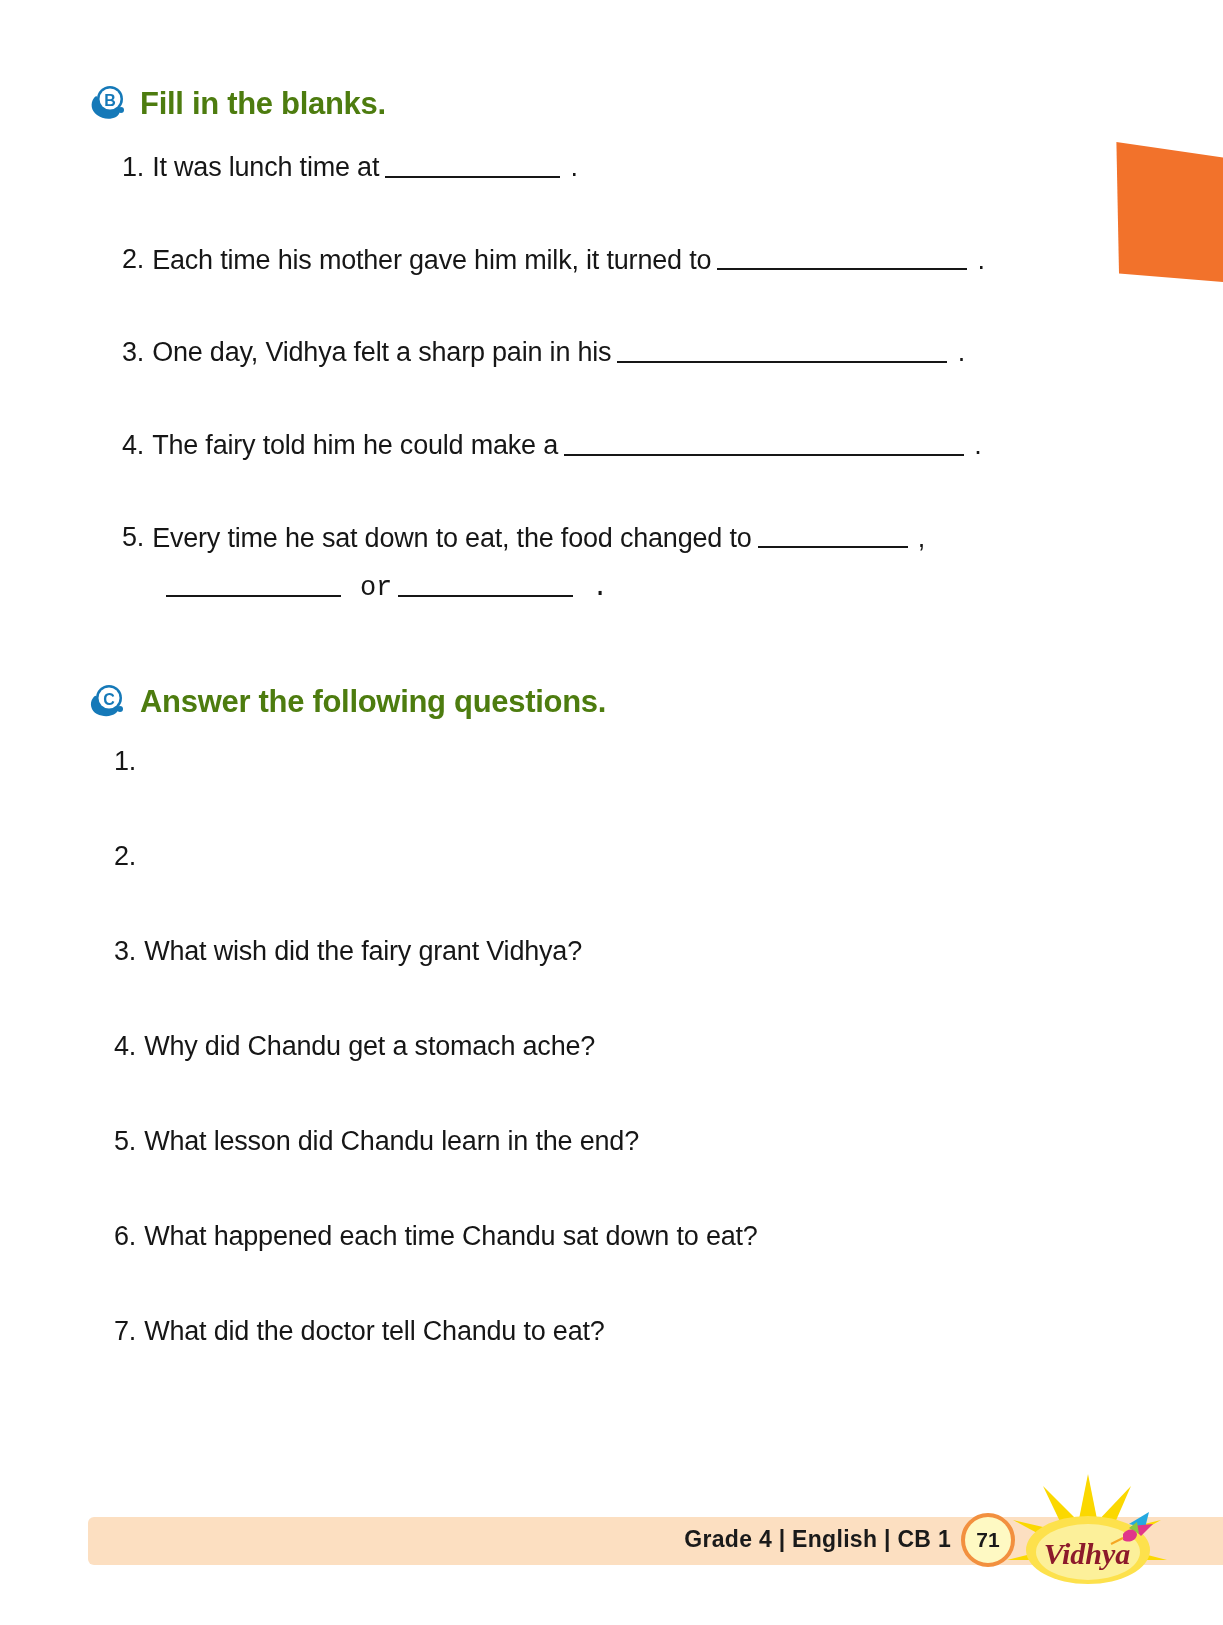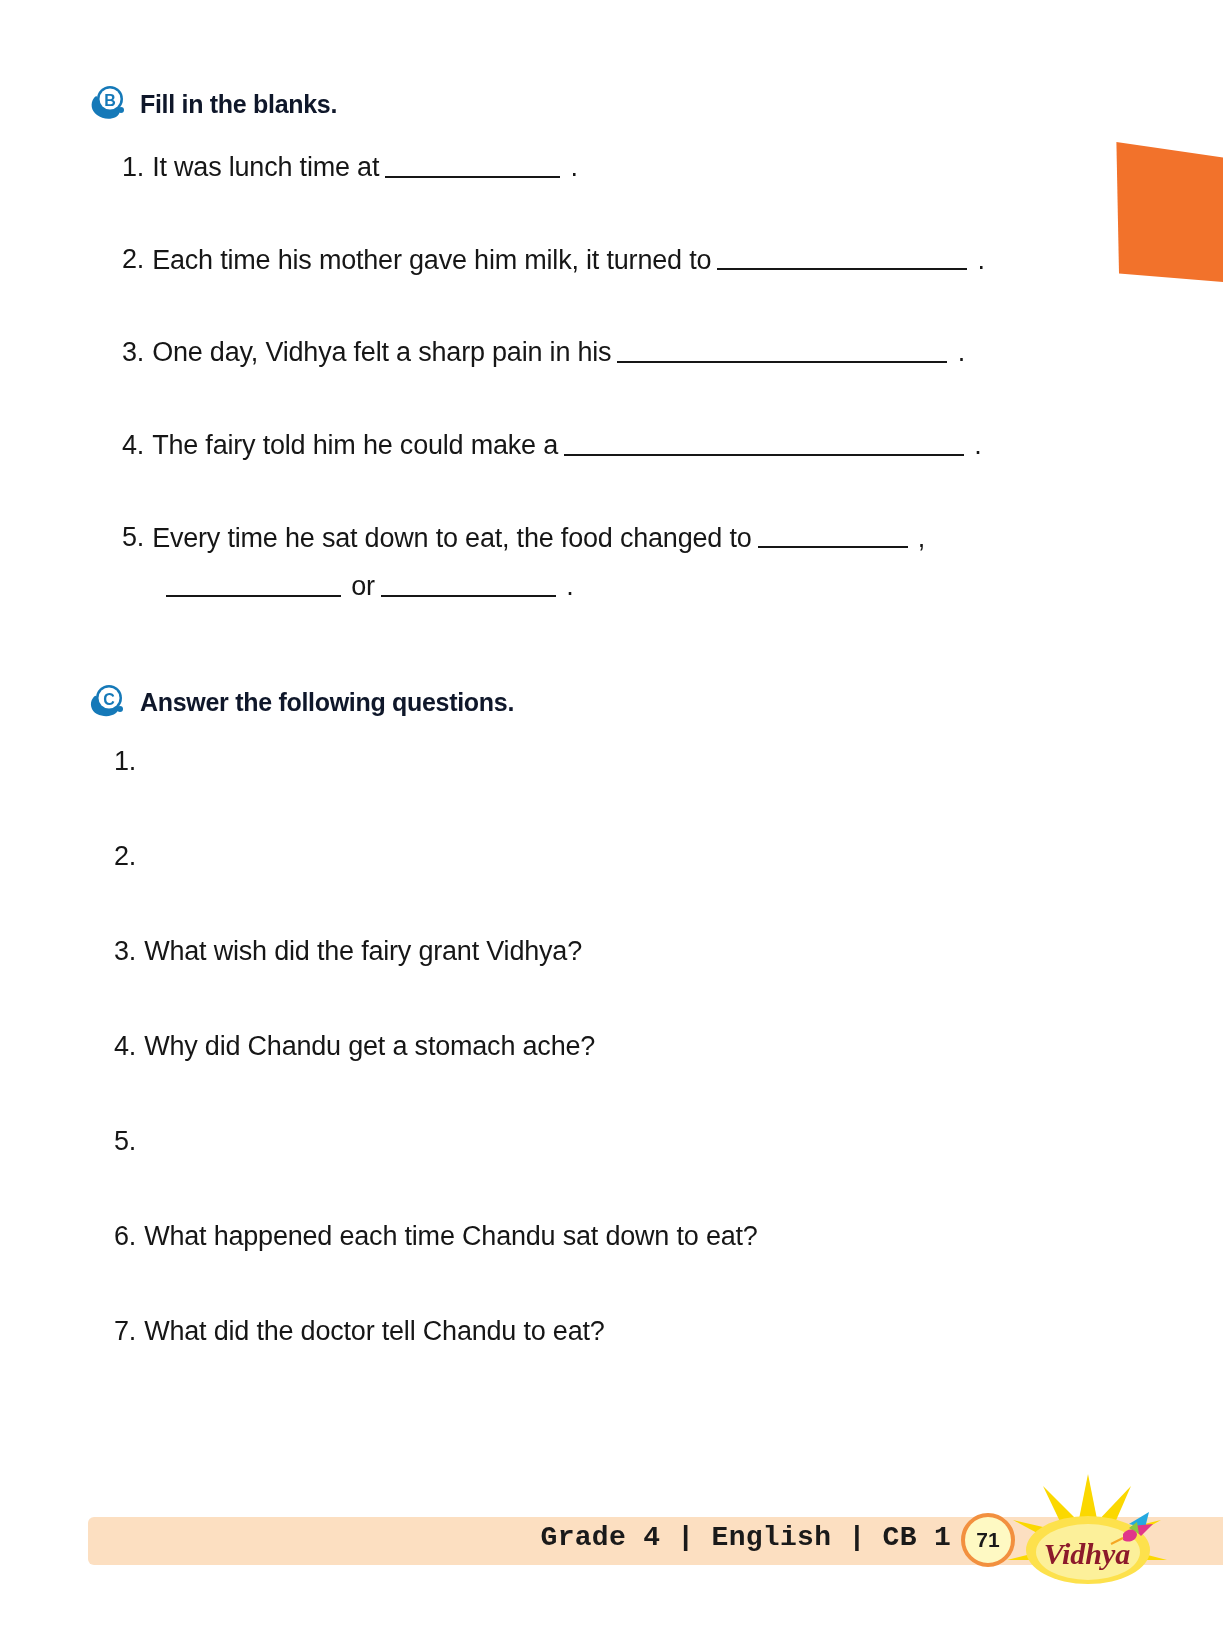--- a/index.html
+++ b/index.html
@@ -42,22 +42,22 @@
     gap: 12px;
   }
   .badge-icon {
     width: 40px;
     height: 40px;
     flex: 0 0 40px;
     position: relative;
     display: block;
   }
   .sec-title {
-    color: #0f172a;
-    font-size: 25px;
+    color: #4d7c0f;
+    font-size: 31px;
     font-weight: bold;
     letter-spacing: -0.3px;
     white-space: nowrap;
     font-family: "Liberation Sans", sans-serif;
   }
 
   
   .items {
     margin-top: 26px;
   }
@@ -105,26 +105,26 @@
     right: 0;
     bottom: 60px;
     height: 48px;
     background: #FCDFC1;
     border-radius: 6px 0 0 6px;
   }
   .footer-text {
     position: absolute;
     right: 272px;
     bottom: 72px;
-    font-size: 28px;
+    font-size: 23px;
     font-weight: bold;
     color: #1a1a1a;
     letter-spacing: 0.3px;
     white-space: nowrap;
-    font-family: Liberation Mono, monospace;
+    font-family: Liberation Sans, sans-serif;
   }
   .page-circle {
     position: absolute;
     right: 208px;
     bottom: 58px;
     width: 54px;
     height: 54px;
     border-radius: 50%;
     background: #fef9c3;
     border: 4px solid #F2903F;
@@ -182,21 +182,21 @@
           <span><span class="q-text">One day, Vidhya felt a sharp pain in his</span><span class="blank b-xl"></span><span class="q-text"> .</span></span>
         </div>
         <div class="q-row" style="margin-bottom: 62px; margin-left: 34px;">
           <span class="q-num">4.</span>
           <span><span class="q-text">The fairy told him he could make a</span><span class="blank b-xxl"></span><span class="q-text"> .</span></span>
         </div>
         <div class="q-row" style="margin-bottom: 18px; margin-left: 34px;">
           <span class="q-num">5.</span>
           <span><span class="q-text">Every time he sat down to eat, the food changed to</span><span class="blank b-sm"></span><span class="q-text"> ,</span></span>
         </div>
-        <div class="q-cont" style="margin-left: 72px; margin-bottom: 92px;"><span class="blank b-md"></span><span class="q-text"> or</span><span class="blank b-md"></span><span class="q-text"> .</span></div>
+        <div class="q-cont" style="margin-left: 72px; margin-bottom: 92px; font-family: Liberation Mono, monospace;"><span class="blank b-md"></span><span class="q-text"> or</span><span class="blank b-md"></span><span class="q-text"> .</span></div>
       </div>
   </div>
 
   <div class="section" id="section-1" style="top:682px;">
     <div class="sec-head">
       <span class="badge-icon">
         <svg viewBox="0 0 40 40" width="40" height="40">
           <path d="M5 16 C1 21 3 29 9 32 C15 35 23 35 28 31 C32 28 31 23 28 21
                    C24 19 20 20 16 21 C12 22 9 19 9 16 C9 13 7 13 5 16 Z" fill="#1579B8"></path>
           <circle cx="21" cy="16" r="13" fill="#1579B8"></circle>
@@ -217,20 +217,21 @@
         <div class="q-row" style="margin-bottom: 68px; margin-left: 26px;">
           <span class="q-num">3.</span>
           <span><span class="q-text">What wish did the fairy grant Vidhya?</span></span>
         </div>
         <div class="q-row" style="margin-bottom: 68px; margin-left: 26px;">
           <span class="q-num">4.</span>
           <span><span class="q-text">Why did Chandu get a stomach ache?</span></span>
         </div>
         <div class="q-row" style="margin-bottom: 68px; margin-left: 26px;">
           <span class="q-num">5.</span>
+          <span><span class="q-text">What lesson did Chandu learn in the end?</span></span>
         </div>
         <div class="q-row" style="margin-bottom: 68px; margin-left: 26px;">
           <span class="q-num">6.</span>
           <span><span class="q-text">What happened each time Chandu sat down to eat?</span></span>
         </div>
         <div class="q-row" style="margin-bottom: 68px; margin-left: 26px;">
           <span class="q-num">7.</span>
           <span><span class="q-text">What did the doctor tell Chandu to eat?</span></span>
         </div>
       </div>

